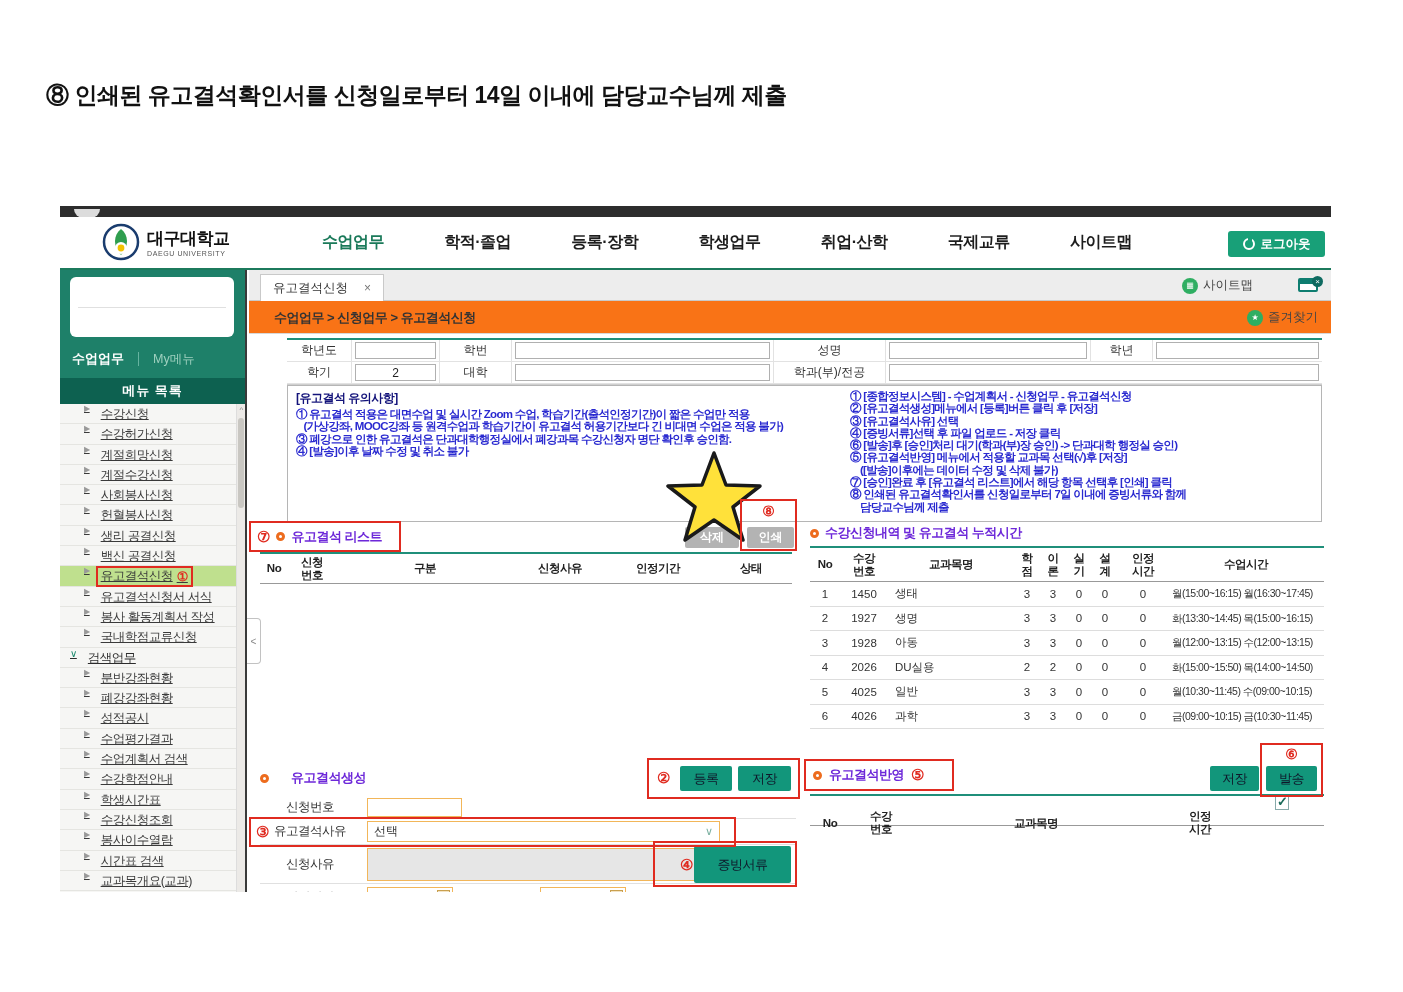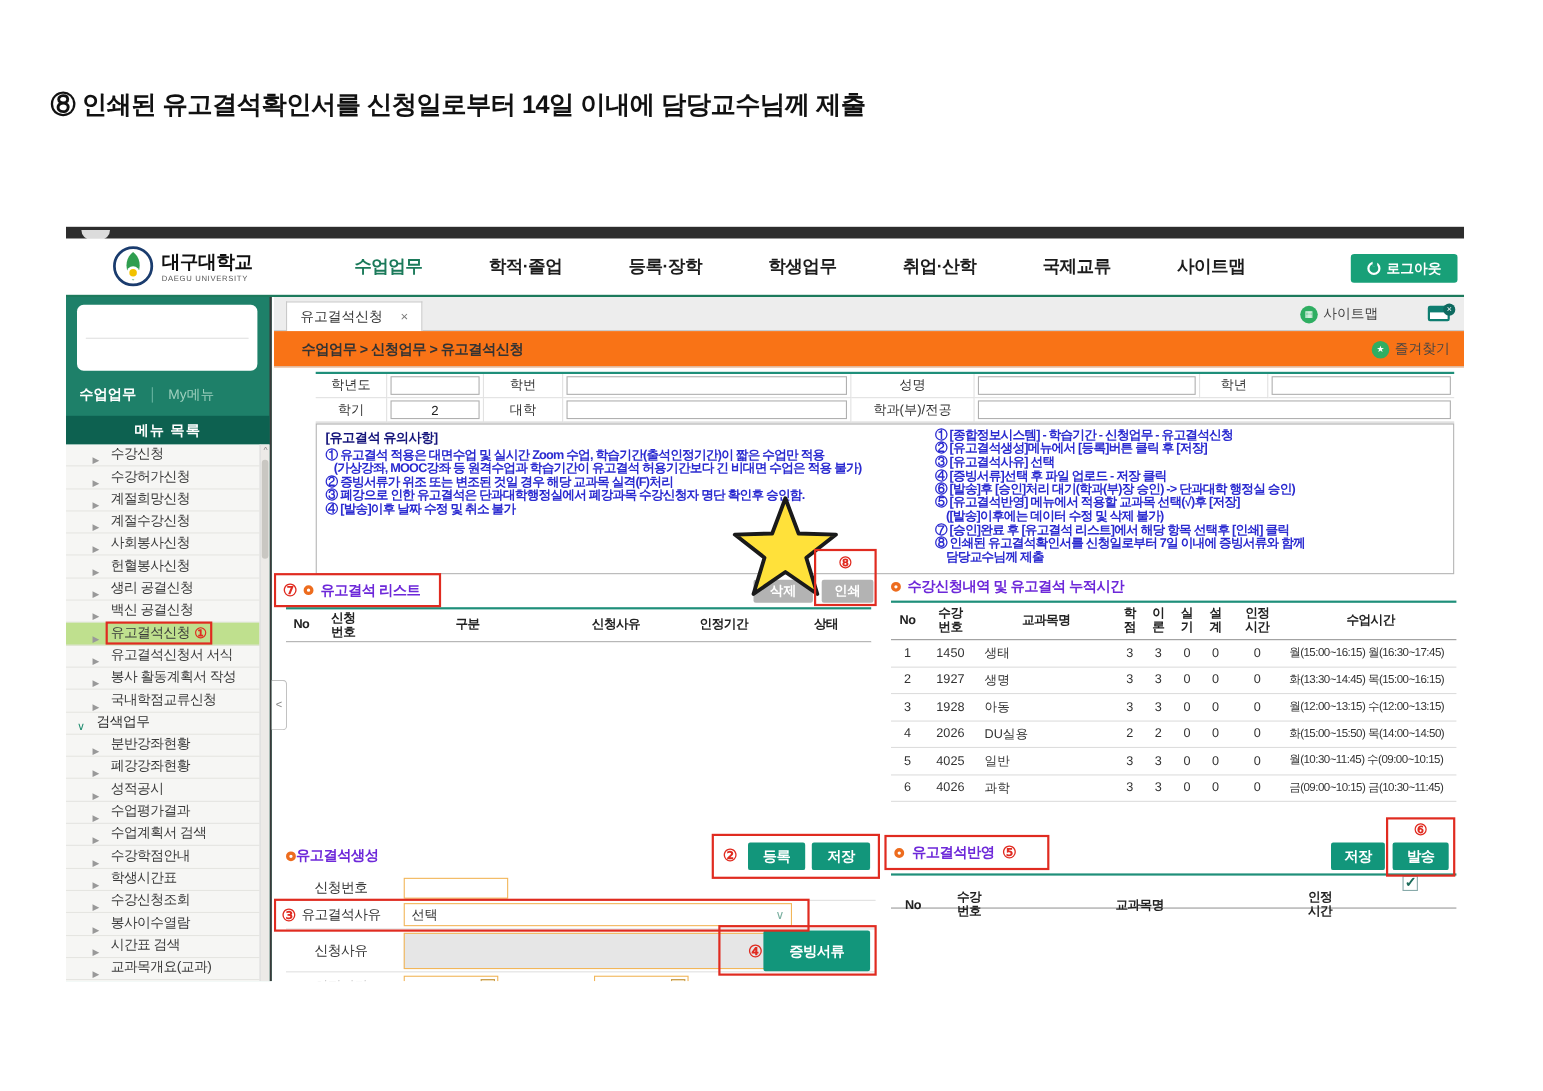--- a/index.html
+++ b/index.html
@@ -33,21 +33,21 @@
   #side-userbox::after { content:""; position:absolute; left:8px; right:8px; top:30px; height:1px; background:#e0e0e0; }
   #side-tabs { position:absolute; left:12px; top:76px; width:162px; height:26px; display:flex; align-items:center; }
   #side-tab1 { color:#fff; font-size:13px; font-weight:bold; cursor:pointer; }
   .side-tab-div { width:1px; height:14px; background:#66b3a0; margin:0 14px; }
   #side-tab2 { color:#9fd0bf; font-size:12.5px; cursor:pointer; }
   #menu-header { position:absolute; left:0; top:108px; width:185px; height:26px; background:#0d6150; color:#fff; font-weight:bold; font-size:13px; text-align:center; line-height:26px; letter-spacing:1px; }
   #menu-list { position:absolute; left:0; top:134px; width:185px; height:488px; background:#f6f6f4; overflow:hidden; }
   #menu-scroll { position:absolute; right:0; top:0; width:9px; height:100%; background:#eceae7; border-left:1px solid #ddd; }
   #menu-scroll .up { width:9px; height:12px; color:#888; font-size:8px; text-align:center; line-height:12px; cursor:pointer; }
   #menu-scroll .thumb { position:absolute; top:14px; left:1px; width:6px; height:90px; background:#c9c7c2; border-radius:3px; }
-  .menu-item { height:20.3px; display:flex; align-items:flex-end; padding-left:24px; border-bottom:1px solid #e5e5e1; font-size:12.5px; color:#3a3a3a; width:176px; cursor:pointer; white-space:nowrap; letter-spacing:-0.5px; }
+  .menu-item { height:20.3px; display:flex; align-items:flex-start; padding-left:24px; border-bottom:1px solid #e5e5e1; font-size:12.5px; color:#3a3a3a; width:176px; cursor:pointer; white-space:nowrap; letter-spacing:-0.5px;text-decoration:underline; }
   .menu-item .arrow { color:#999; font-size:8px; margin-right:6px; flex:none; }
   .menu-item .arrow::before { content:"▶"; }
   .menu-item.parent { padding-left:10px; color:#2c2c2c; }
   .menu-item.parent .arrow { color:#1c8a6d; font-size:10px; }
   .menu-item.parent .arrow::before { content:"∨"; }
   .menu-item.selected { background:#bfe08e; }
   .sel-wrap { display:flex; align-items:center; gap:4px; border:2px solid transparent; padding:0 3px; }
   .menu-item.selected .sel-wrap { border-color:#e02b20; }
   .mi-badge { color:#e02b20; font-weight:bold; font-size:13px; }
 
@@ -104,24 +104,24 @@
 
   #enroll-title { position:absolute; left:561px; top:254px; display:flex; align-items:center; gap:6px; }
   #enroll-table { left:561px; top:276px; width:514px; }
   #enroll-table .grid-header { grid-template-columns:30px 48px 126px 26px 26px 26px 26px 50px 156px; height:34px; }
   .enroll-row { display:grid; grid-template-columns:30px 48px 126px 26px 26px 26px 26px 50px 156px; height:24.5px; align-items:center; border-bottom:1px solid #ddd; font-size:11.5px; color:#333; }
   .enroll-row div { text-align:center; }
   .enroll-row .cell-name { text-align:left; padding-left:7px; }
   .enroll-row .cell-time { text-align:left; font-size:10.5px; line-height:11.5px; padding:0 2px 0 4px; letter-spacing:-0.5px; }
 
   
-  #create-title { position:absolute; left:11px; top:499px; display:flex; align-items:center; gap:0; }
+  #create-title { position:absolute; left:11px; top:499px; display:flex; align-items:center; gap:22px; }
   #create-btn-box { position:absolute; left:398px; top:488px; width:153px; height:41px; border:2px solid #e02b20; z-index:6; }
   #create-badge { position:absolute; left:8px; top:9px; }
-  .teal-btn { position:absolute; background:#12967b; color:#ffffff; font-weight:bold; font-size:13px; display:flex; align-items:center; justify-content:center; border-radius:2px; cursor:pointer; letter-spacing:-0.5px; }
+  .teal-btn { position:absolute; background:#12967b; color:#0f172a; font-weight:normal; font-size:13px; display:flex; align-items:center; justify-content:center; border-radius:2px; cursor:pointer; letter-spacing:-0.5px; }
   #register-btn { left:431px; top:496px; width:52px; height:25px; }
   #create-save-btn { left:489px; top:496px; width:53px; height:25px; }
 
   .cform-row { position:absolute; left:11px; width:536px; border-bottom:1px solid #e0e0e0; display:flex; align-items:center; }
   .cform-label { width:100px; text-align:center; font-size:12.5px; color:#333; letter-spacing:-0.5px; flex:none; }
   #crow1 { top:526px; height:23px; }
   #crow1 .cform-input { position:absolute; left:107px; width:95px; height:19px; border:1.5px solid #f2b659; background:#fff; }
   #crow2 { top:549px; height:26px; }
   #reason-red-box { position:absolute; left:0px; top:547px; width:487px; height:30px; border:2px solid #e02b20; z-index:6; display:flex; align-items:center; padding-left:5px; }
   #reason-select { position:absolute; left:107px; top:2px; width:353px; height:21px; border:1.5px solid #f2b659; background:#fff; font-size:12px; color:#333; display:flex; align-items:center; padding:0 6px; justify-content:space-between; cursor:pointer; }
@@ -471,29 +471,28 @@
           </div>
       </div>
 
       <div id="notice-box">
         <div class="notice-col" id="notice-left">
           <div class="notice-title">[유고결석 유의사항]</div>
           <div>
 
           <div class="notice-line">① 유고결석 적용은 대면수업 및 실시간 Zoom 수업, 학습기간(출석인정기간)이 짧은 수업만 적용</div>
               <div class="notice-line">   (가상강좌, MOOC강좌 등 원격수업과 학습기간이 유고결석 허용기간보다 긴 비대면 수업은 적용 불가)</div>
-              <div class="notice-line">② 증빙서류가 위조 또는 변조된 것일 경우 해당 교과목 실격(F)처리</div>
               <div class="notice-line">③ 폐강으로 인한 유고결석은 단과대학행정실에서 폐강과목 수강신청자 명단 확인후 승인함.</div>
               <div class="notice-line">④ [발송]이후 날짜 수정 및 취소 불가</div>
             </div>
         </div>
         <div class="notice-col" id="notice-right">
           <div>
 
-          <div class="notice-line">① [종합정보시스템] - 학습기간 - 신청업무 - 유고결석신청</div>
+          <div class="notice-line">① [종합정보시스템] - 수업계획서 - 신청업무 - 유고결석신청</div>
               <div class="notice-line">② [유고결석생성]메뉴에서 [등록]버튼 클릭 후 [저장]</div>
               <div class="notice-line">③ [유고결석사유] 선택</div>
               <div class="notice-line">④ [증빙서류]선택 후 파일 업로드 - 저장 클릭</div>
               <div class="notice-line">⑥ [발송]후 [승인]처리 대기(학과(부)장 승인) -&gt; 단과대학 행정실 승인)</div>
               <div class="notice-line">⑤ [유고결석반영] 메뉴에서 적용할 교과목 선택(√)후 [저장]</div>
               <div class="notice-line">    ([발송]이후에는 데이터 수정 및 삭제 불가)</div>
               <div class="notice-line">⑦ [승인]완료 후 [유고결석 리스트]에서 해당 항목 선택후 [인쇄] 클릭</div>
               <div class="notice-line">⑧ 인쇄된 유고결석확인서를 신청일로부터 7일 이내에 증빙서류와 함께</div>
               <div class="notice-line">    담당교수님께 제출</div>
             </div>

